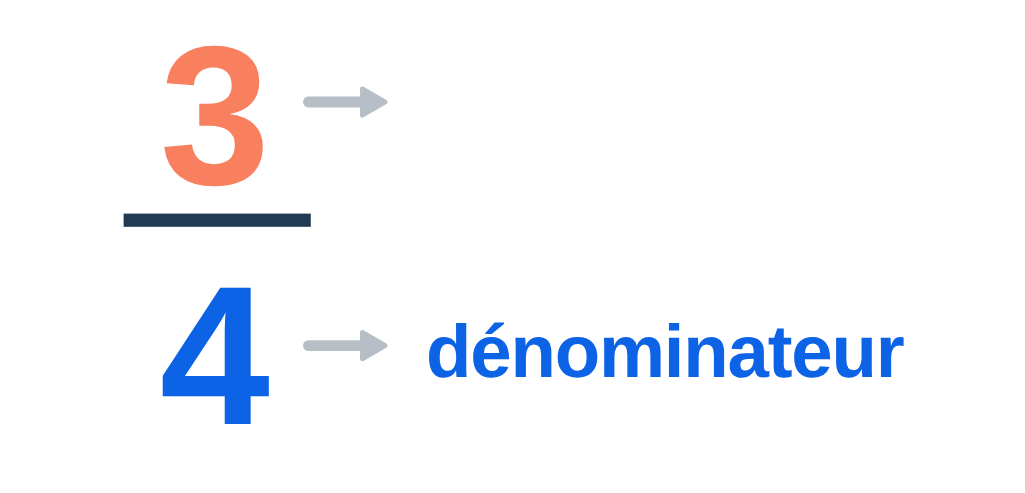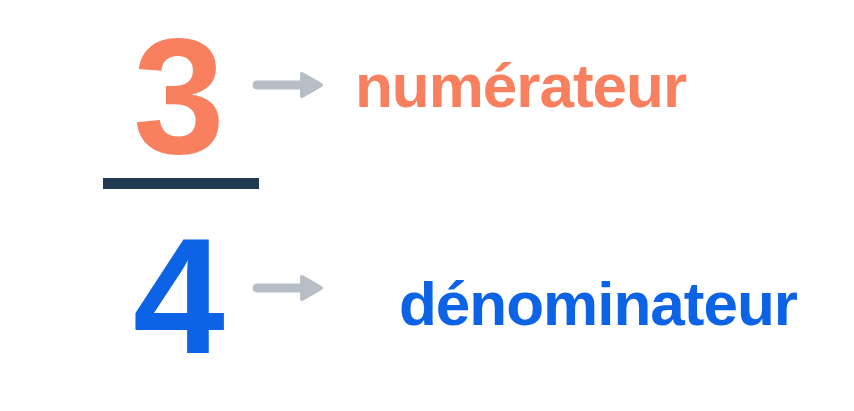--- a/index.html
+++ b/index.html
@@ -59,42 +59,40 @@
     line-height: 1;
     letter-spacing: -1px;
     white-space: nowrap;
     user-select: none;
   }
   .label-numerator {
     top: 55px;
     color: var(--color-numerator, #F9805F);
   }
   .label-denominator {
-    top: 273px;
+    top: 263px;
     color: var(--color-denominator, #0C63E6);
-    margin-left: 44px;
   }
 </style>
 </head>
 <body>
 
 <div class="canvas">
 
   <div class="digit digit-numerator">3</div>
 
   <div class="fraction-bar"></div>
 
   <div class="digit digit-denominator">4</div>
 
   <svg class="arrow arrow-numerator" viewBox="0 0 73 30" aria-hidden="true">
     <line x1="5" y1="15" x2="49" y2="15" stroke="currentColor" stroke-width="9" stroke-linecap="round"></line>
     <path d="M50 4 L69 15 L50 26 Z" fill="currentColor" stroke="currentColor" stroke-width="4" stroke-linejoin="round"></path>
   </svg>
 
-  <div class="term-label label-numerator">numérateur</div>
 
   <svg class="arrow arrow-denominator" viewBox="0 0 73 30" aria-hidden="true">
     <line x1="5" y1="15" x2="49" y2="15" stroke="currentColor" stroke-width="9" stroke-linecap="round"></line>
     <path d="M50 4 L69 15 L50 26 Z" fill="currentColor" stroke="currentColor" stroke-width="4" stroke-linejoin="round"></path>
   </svg>
 
   <div class="term-label label-denominator">dénominateur</div>
 
 </div>
 

